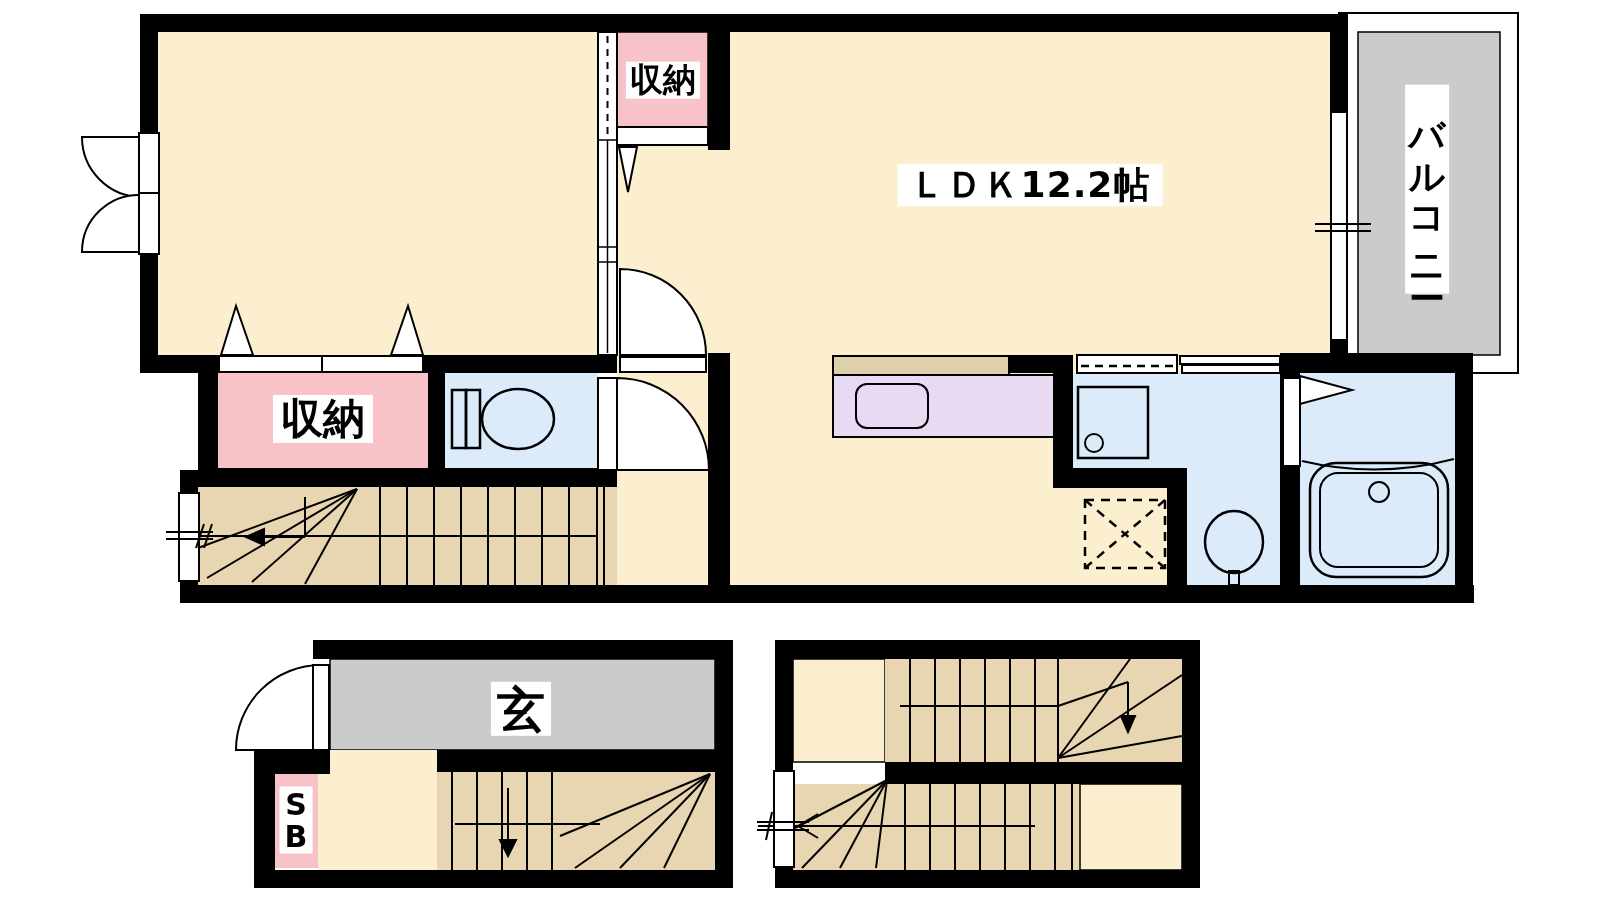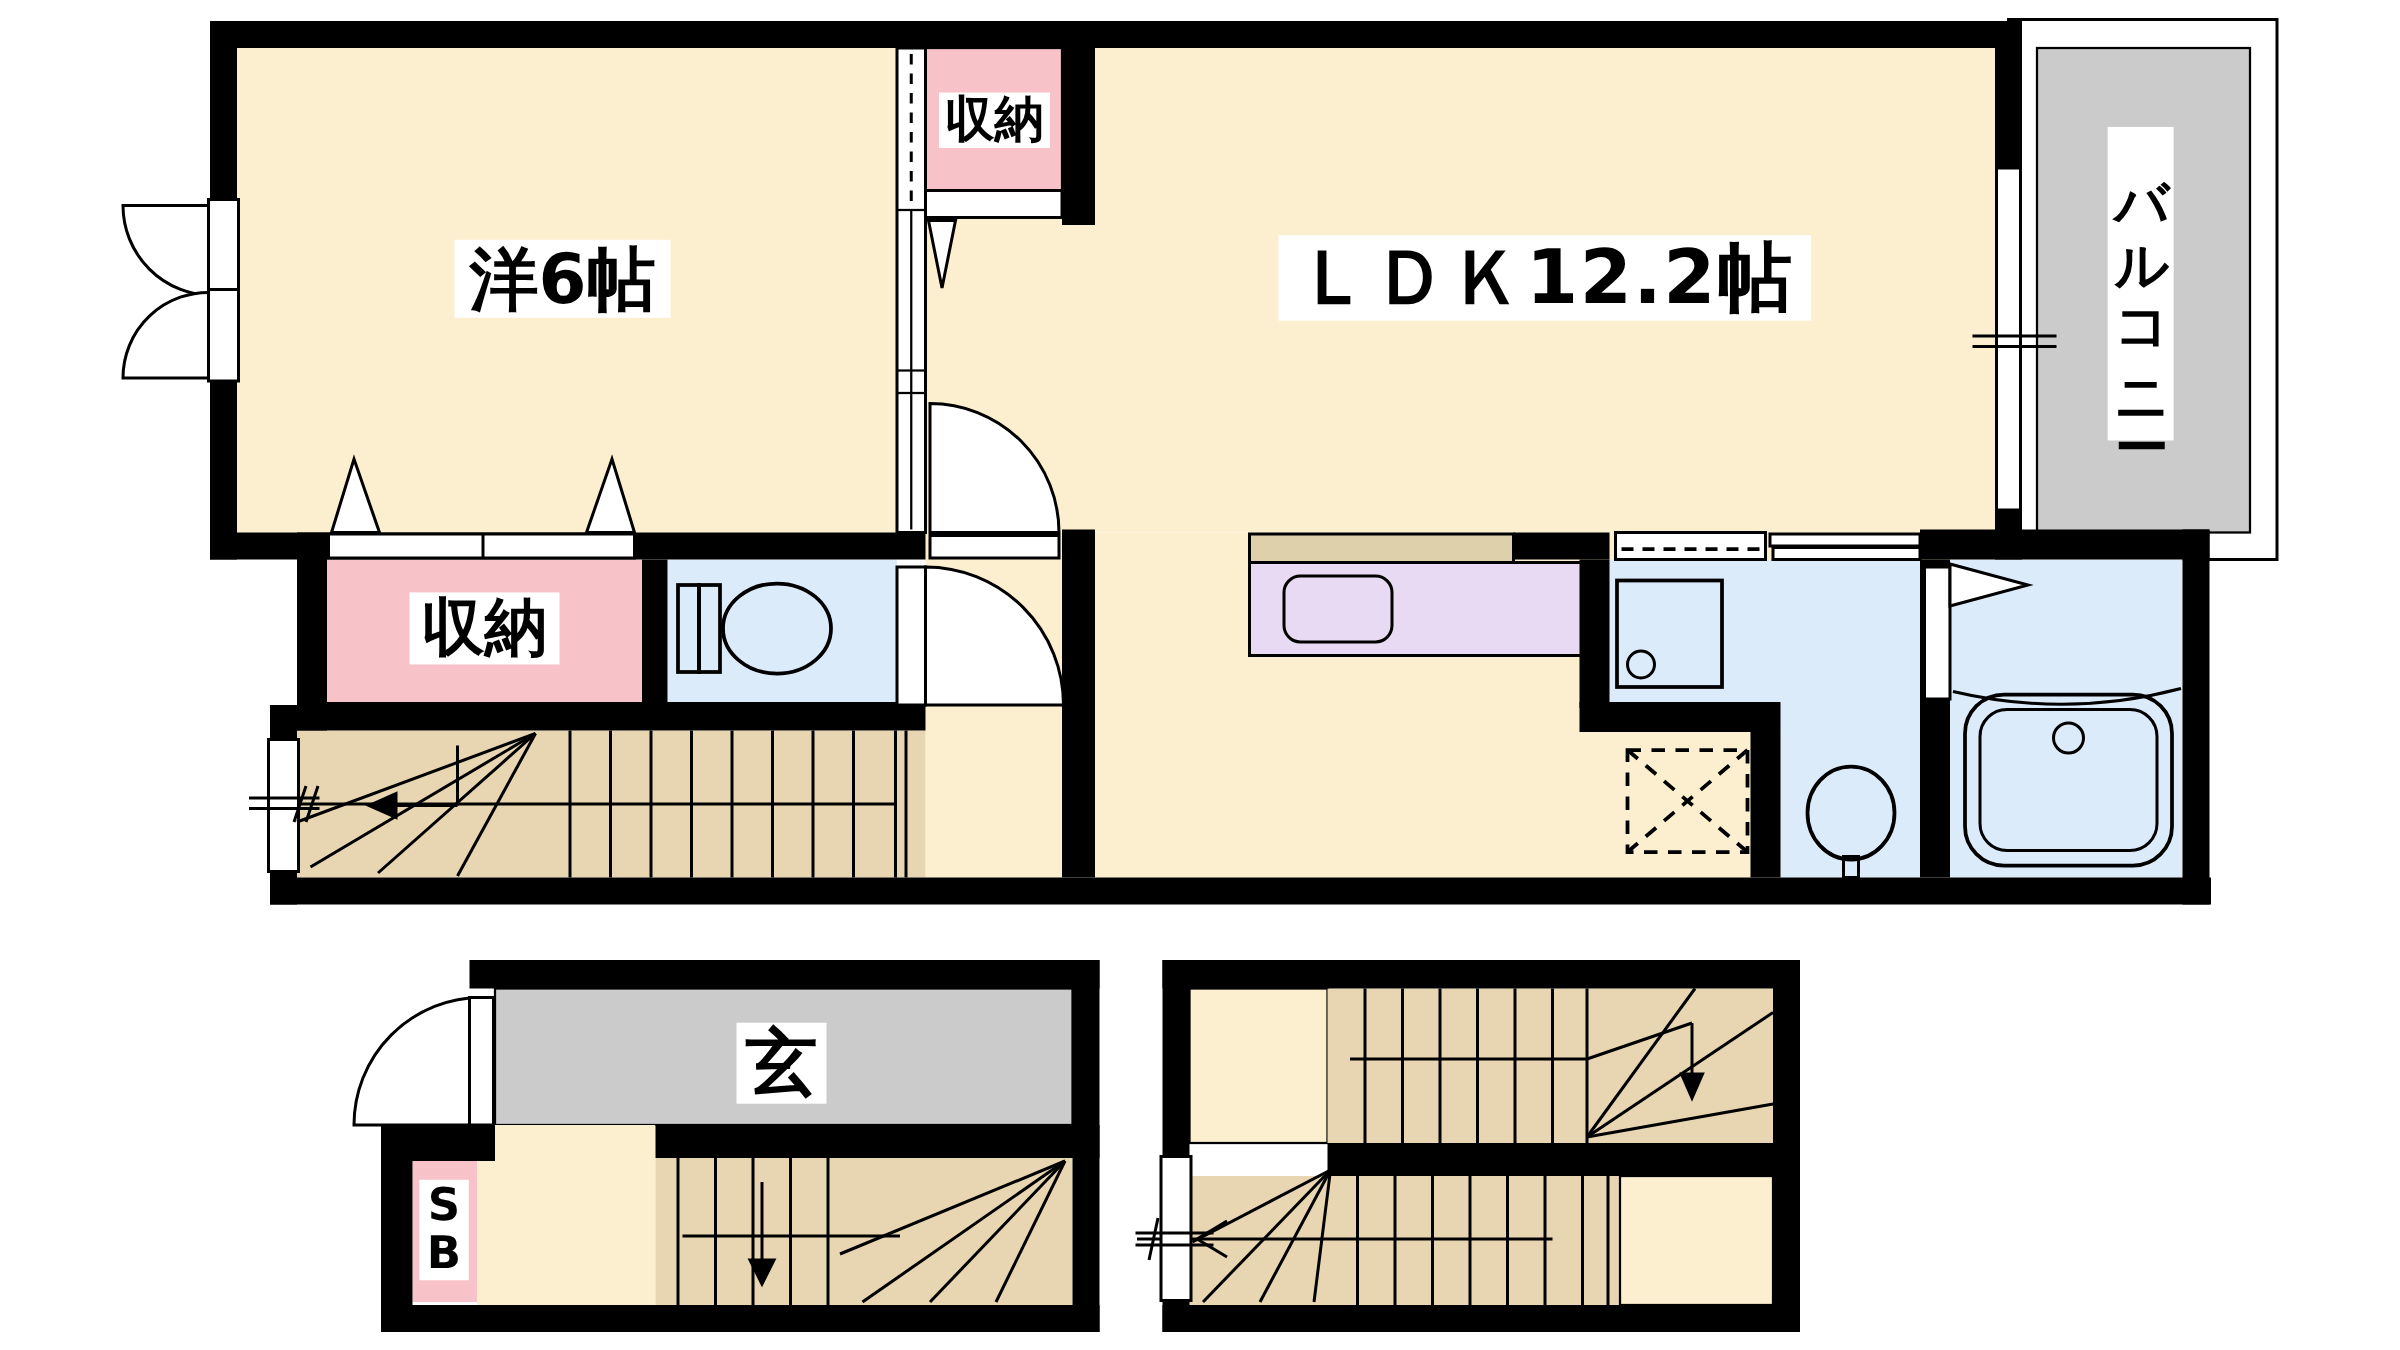--- a/index.html
+++ b/index.html
@@ -2,21 +2,21 @@
 <html><head>
 <meta charset="utf-8">
 <style>
   html,body{margin:0;padding:0;background:#ffffff;}
   #stage{position:relative;width:1600px;height:900px;background:#ffffff;overflow:hidden;
          font-family:"DejaVu Sans","Liberation Sans",sans-serif;}
   #plan-svg{position:absolute;left:0;top:0;}
   .lbl{position:absolute;transform:translate(-50%,-50%);background:#ffffff;color:#000;
        font-weight:600;text-align:center;line-height:1.05;white-space:pre-line;z-index:5;}
   #lbl-western{left:375px;top:186px;font-size:46px;padding:2px 10px;}
-  #lbl-ldk{left:1030px;top:185px;font-size:50px;padding:2px 12px;letter-spacing:1px;}
+  #lbl-ldk{left:1030px;top:185px;font-size:36px;padding:2px 12px;letter-spacing:1px;}
   #lbl-closet-top{left:663px;top:80px;font-size:33px;padding:1px 4px;}
   #lbl-closet-left{left:323px;top:419px;font-size:42px;padding:2px 8px;}
   #lbl-balcony{left:1427px;top:189px;font-size:36px;padding:10px 3px;
                writing-mode:vertical-rl;text-orientation:upright;letter-spacing:5px;}
   #lbl-entrance{left:521px;top:709px;font-size:48px;padding:2px 6px;}
   #lbl-sb{left:296px;top:820px;font-size:30px;padding:2px 5px;}
 </style>
 </head>
 <body>
 
@@ -262,21 +262,20 @@
           <line x1="798" y1="826" x2="818" y2="838"></line>
     </g>
     <g stroke="#000">
       <rect x="774" y="771" width="20" height="96" fill="#fff" stroke-width="2"></rect>
       <line x1="757" y1="822" x2="809" y2="822" stroke-width="2"></line>
       <line x1="757" y1="830" x2="809" y2="830" stroke-width="2"></line>
     </g>
   </g>
 </svg>
 
-  <div class="lbl" id="lbl-western">洋6帖</div>
   <div class="lbl" id="lbl-ldk">ＬＤＫ12.2帖</div>
   <div class="lbl" id="lbl-closet-top">収納</div>
   <div class="lbl" id="lbl-closet-left">収納</div>
   <div class="lbl" id="lbl-balcony">バルコニー</div>
   <div class="lbl" id="lbl-entrance">玄</div>
   <div class="lbl" id="lbl-sb">S
 B</div>
 </div>
 
 </body></html>

